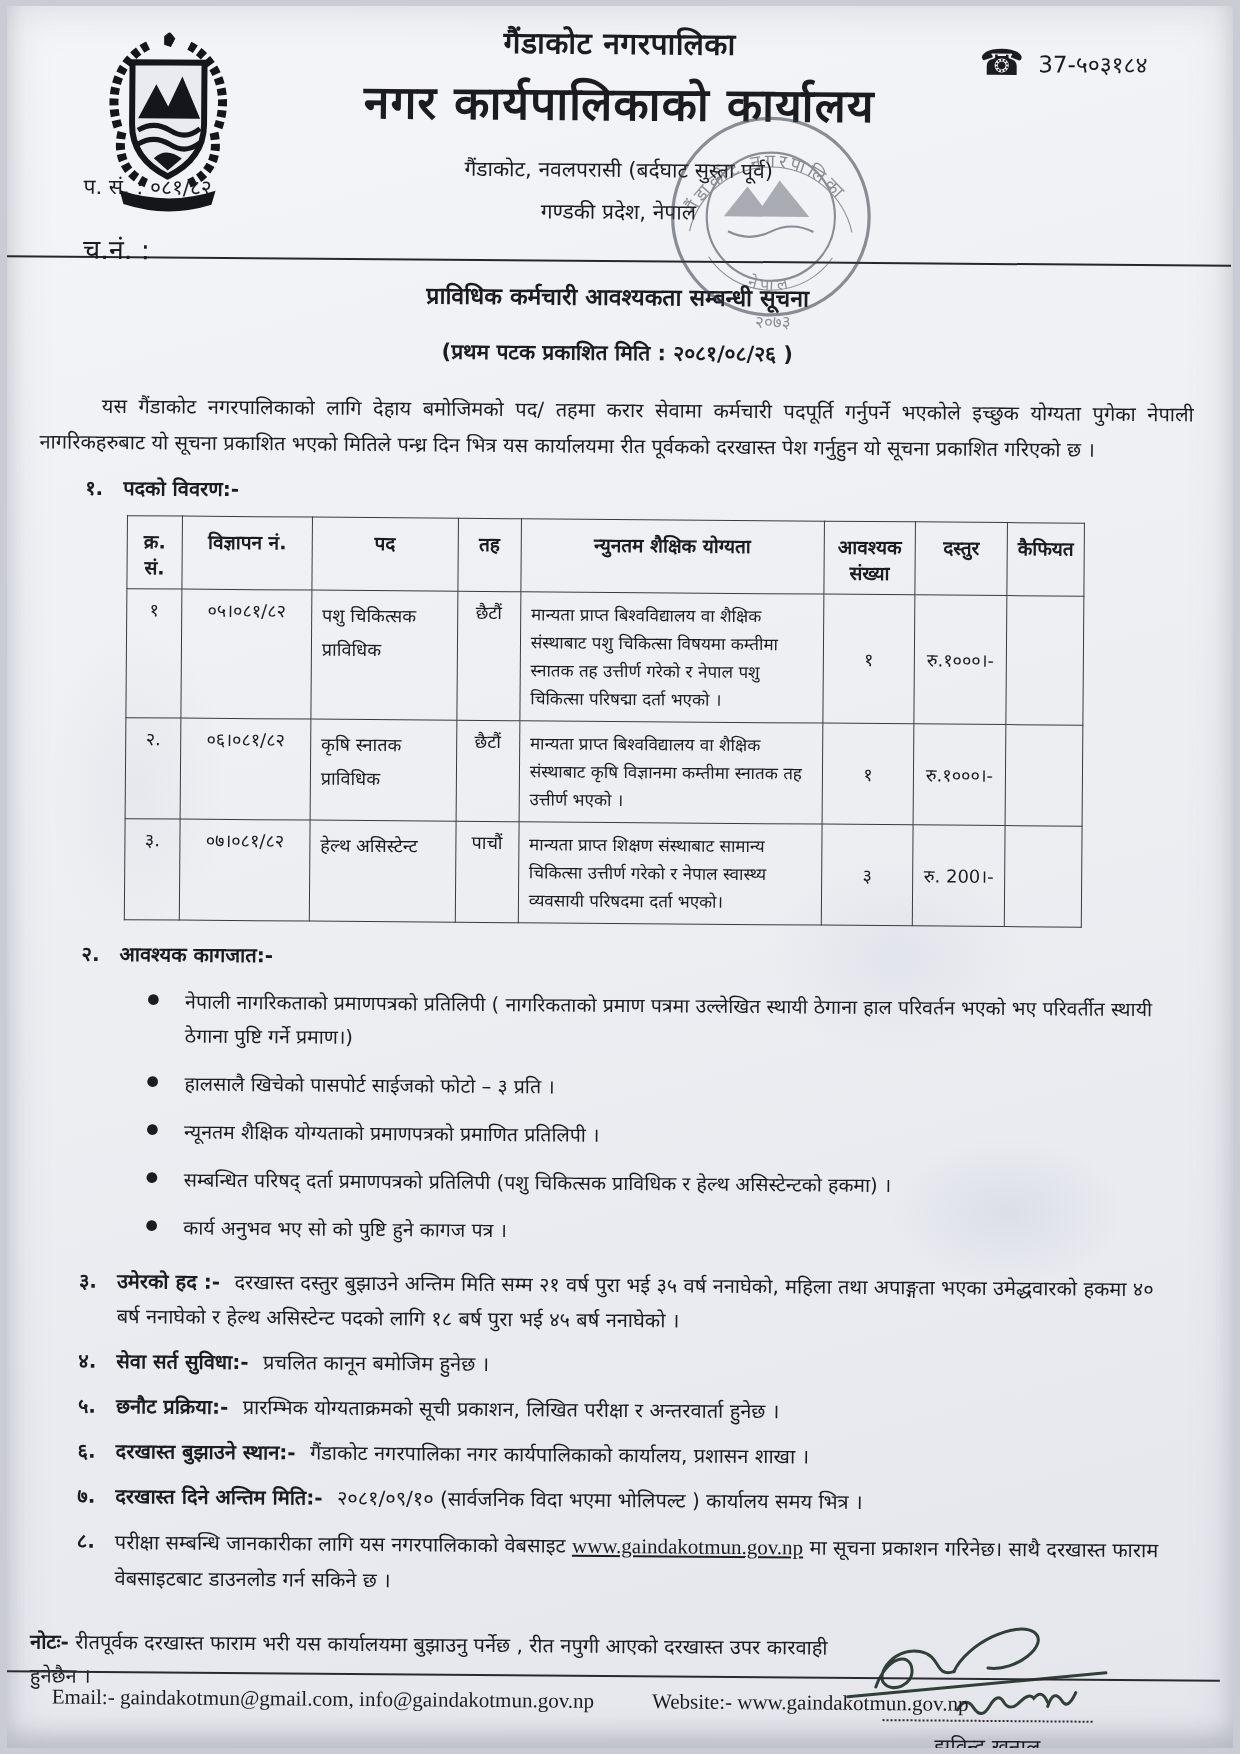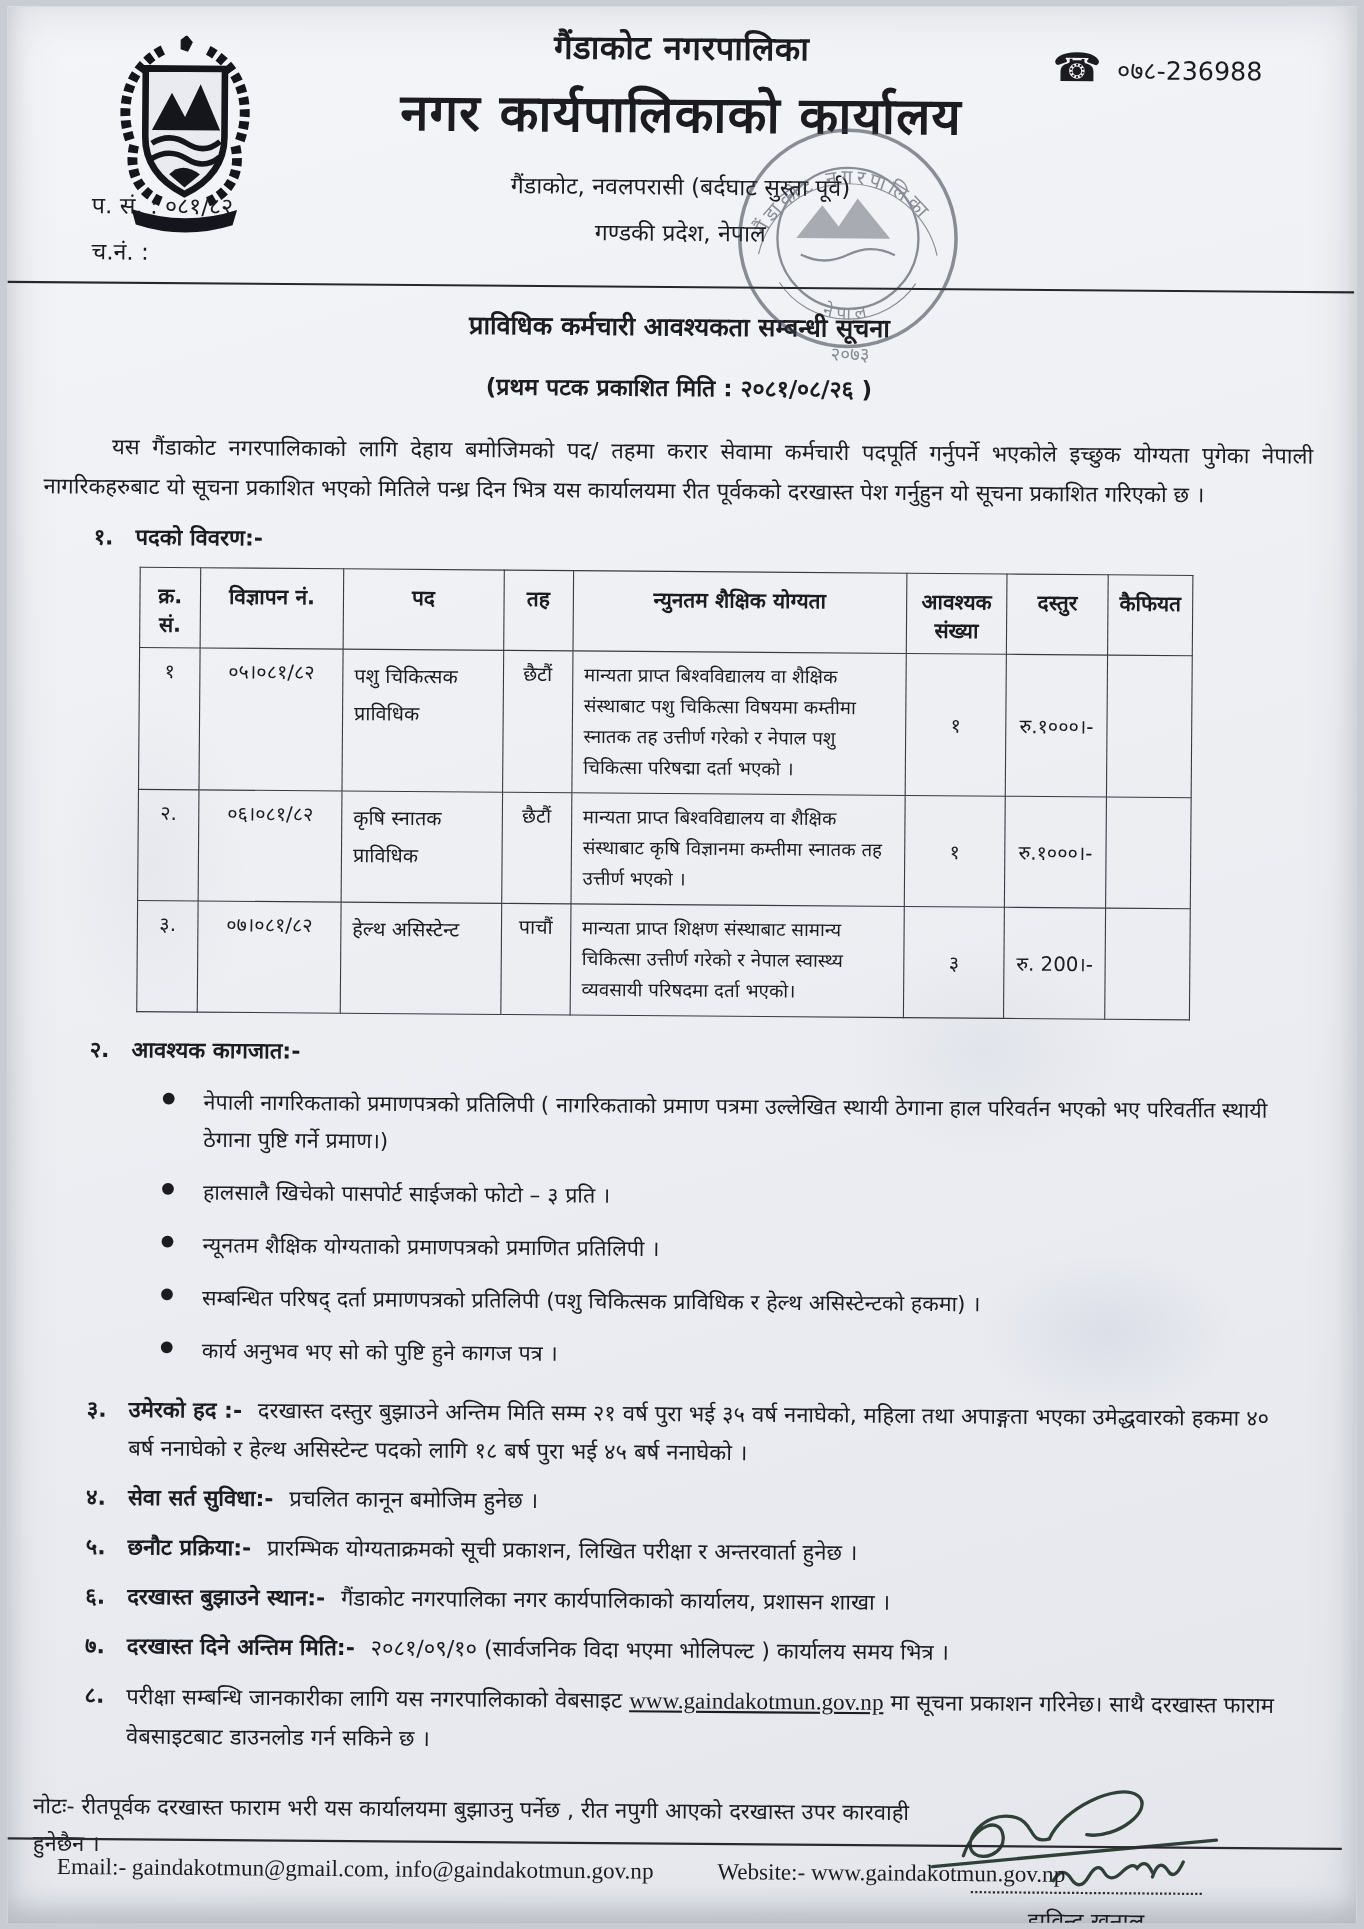--- a/index.html
+++ b/index.html
@@ -32,21 +32,21 @@
   .header{position:relative;height:250px;}
   .logo{position:absolute;left:92px;top:30px;width:140px;height:185px;}
   .head-center{position:absolute;left:0;right:0;top:16px;text-align:center;}
   .org-name{font-size:30px;font-weight:700;letter-spacing:.5px;}
   .office-name{font-size:46px;font-weight:700;margin-top:8px;letter-spacing:1px;}
   .addr1{font-size:21px;margin-top:22px;}
   .addr2{font-size:21px;margin-top:14px;}
   .phone-box{position:absolute;right:85px;top:36px;font-size:23px;display:flex;align-items:center;gap:14px;}
   .phone-glyph{font-size:36px;line-height:1;}
   .ref-box{position:absolute;left:78px;top:170px;font-size:21px;}
-  .ch-box{position:absolute;left:78px;top:212px;font-size:21px;}
+  .ch-box{position:absolute;left:78px;top:228px;font-size:27px;}
   .stamp-wrap{position:absolute;left:648px;top:92px;width:235px;height:235px;opacity:.55;pointer-events:none;}
   .head-rule{border:0;border-top:2.5px solid #26262b;margin:4px 0 0 0;}
   
   .doc-title{text-align:center;font-size:23px;font-weight:700;margin-top:18px;}
   .pub-date{text-align:center;font-size:21px;font-weight:600;margin-top:26px;}
   .intro{
     margin:26px 36px 0 36px;font-size:20px;line-height:1.8;text-align:justify;
     text-indent:62px;
   }
   
@@ -73,21 +73,21 @@
   }
   
   .n-items{margin-top:6px;}
   .nitem{position:relative;padding:5px 40px 5px 120px;font-size:20px;line-height:1.75;}
   .nnum{position:absolute;left:82px;font-weight:700;}
   .nlabel{font-weight:700;margin-right:8px;}
   .weblink{font-family:"Liberation Serif","DejaVu Serif",serif;text-decoration:underline;color:#1b1b20;font-size:21px;}
   
   .bottom-zone{position:relative;height:368px;}
   .note{position:absolute;left:36px;top:4px;width:810px;font-size:20px;line-height:1.7;}
-  .note b{font-weight:400;margin-top:16px;}
+  .note b{font-weight:700;margin-top:16px;}
   .sig-block{position:absolute;right:52px;top:6px;width:360px;text-align:center;}
   .scribble{display:block;margin:0 auto -14px auto;}
   .dotline{width:210px;margin:0 auto;border-bottom:2.5px dotted #2c2c31;height:0;}
   .sig-name{font-size:21px;margin-top:10px;}
   
   .footer{
     position:absolute;left:0;right:0;bottom:34px;
     border-top:2.5px solid #2a2a2e;
     padding:12px 0 0 0;
     font-family:"Liberation Serif","DejaVu Serif",serif;
@@ -133,21 +133,21 @@
 
       <div class="head-center">
         <div class="org-name">गैंडाकोट नगरपालिका</div>
         <div class="office-name">नगर कार्यपालिकाको कार्यालय</div>
         <div class="addr1">गैंडाकोट, नवलपरासी (बर्दघाट सुस्ता पूर्व)</div>
         <div class="addr2">गण्डकी प्रदेश, नेपाल</div>
       </div>
 
       <div class="phone-box">
         <span class="phone-glyph">☎</span>
-        <span>०७८-236988</span>
+        <span>37-५०३१८४</span>
       </div>
 
       <div class="ref-box">प. सं. : ०८१/८२</div>
       <div class="ch-box">च.नं. :</div>
 
       <div class="stamp-wrap">
         <svg width="235" height="235" viewBox="0 0 220 220">
           <g fill="none" stroke="#343a46">
             <circle cx="110" cy="110" r="92" stroke-width="3"></circle>
             <circle cx="110" cy="110" r="60" stroke-width="2"></circle>

